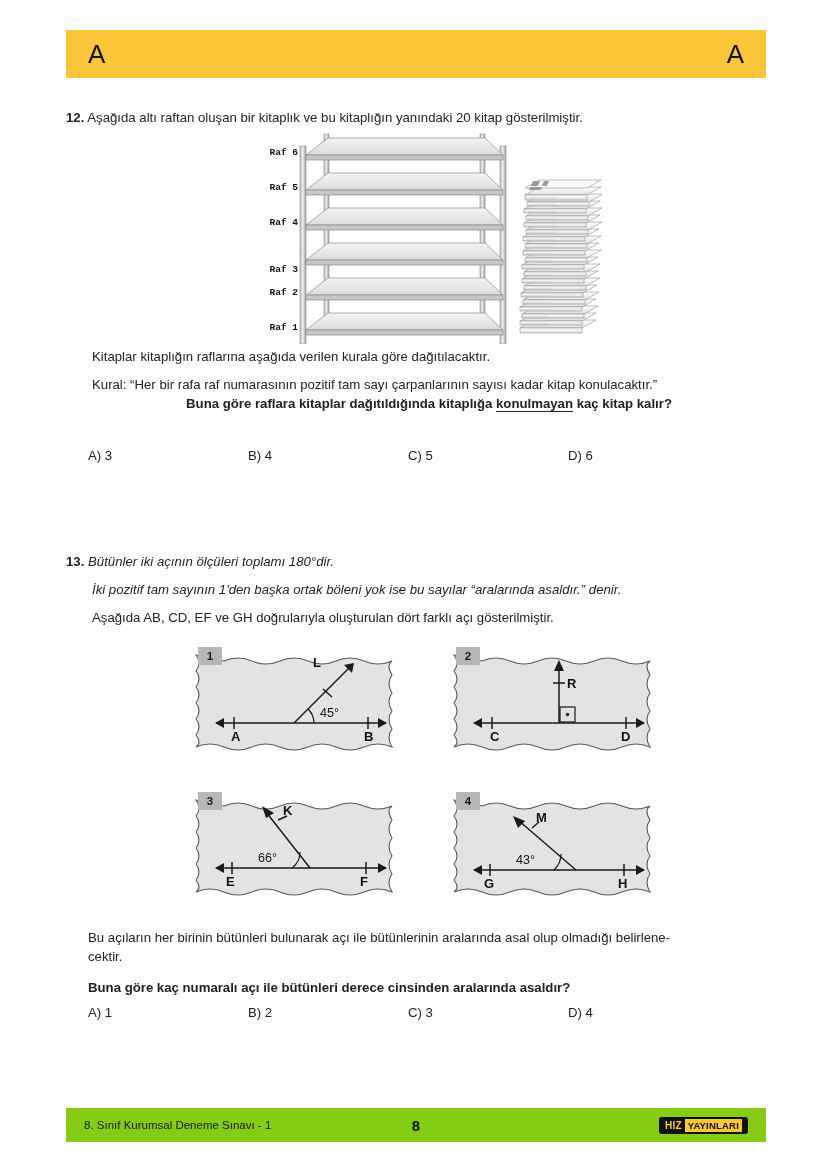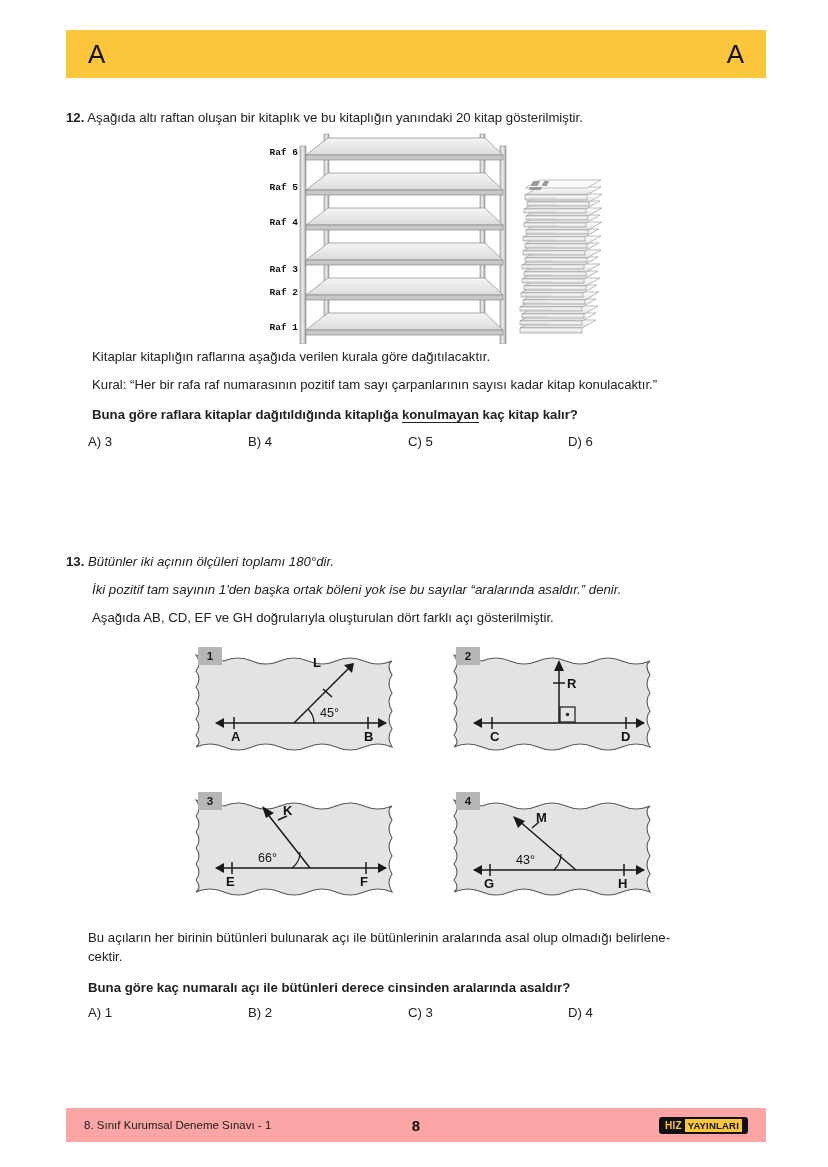--- a/index.html
+++ b/index.html
@@ -100,21 +100,21 @@
     font-weight: bold;
     display: flex; align-items: center; justify-content: center;
     z-index: 4;
   }
 
   
   .footer-bar {
     position: absolute;
     left: 66px; top: 1108px;
     width: 700px; height: 34px;
-    background: #fca5a5;
+    background: #84cc16;
     display: flex;
     align-items: center;
   }
   .footer-left {
     position: absolute; left: 18px;
     font-size: 11.5px; color: #1a1a1a;
   }
   .footer-page {
     position: absolute; left: 0; right: 0;
     text-align: center;
@@ -290,26 +290,26 @@
     <span class="shelf-label" style="top:85px;">Raf 4</span>
     <span class="shelf-label" style="top:132px;">Raf 3</span>
     <span class="shelf-label" style="top:155px;">Raf 2</span>
     <span class="shelf-label" style="top:190px;">Raf 1</span>
   </div>
 </div>
 
 <div class="qblock" style="left:66px; top:347px; width:700px;">
   <div class="qline indent">Kitaplar kitaplığın raflarına aşağıda verilen kurala göre dağıtılacaktır.</div>
   <div class="qline indent" style="margin-top:9px;">Kural: “Her bir rafa raf numarasının pozitif tam sayı çarpanlarının sayısı kadar kitap konulacaktır.”</div>
-  <div class="qline indent bold" style="margin-top:11px;">
+  <div class="qline indent bold" style="text-align:center;">
     <span>Buna göre raflara kitaplar dağıtıldığında kitaplığa </span><span class="u-under">konulmayan</span><span> kaç kitap kalır?</span>
   </div>
 </div>
 
-<div class="options" style="left:88px; top:434px;">
+<div class="options" style="left:88px; top:448px;">
   <span class="opt"><span>A)</span> <span>3</span></span>
   <span class="opt"><span>B)</span> <span>4</span></span>
   <span class="opt"><span>C)</span> <span>5</span></span>
   <span class="opt"><span>D)</span> <span>6</span></span>
 </div>
 
 <div class="qblock" style="left:66px; top:552px; width:700px;">
   <div class="qline">
     <span class="qnum">13.</span>
     <span class="italic">Bütünler iki açının ölçüleri toplamı 180°dir.</span>

